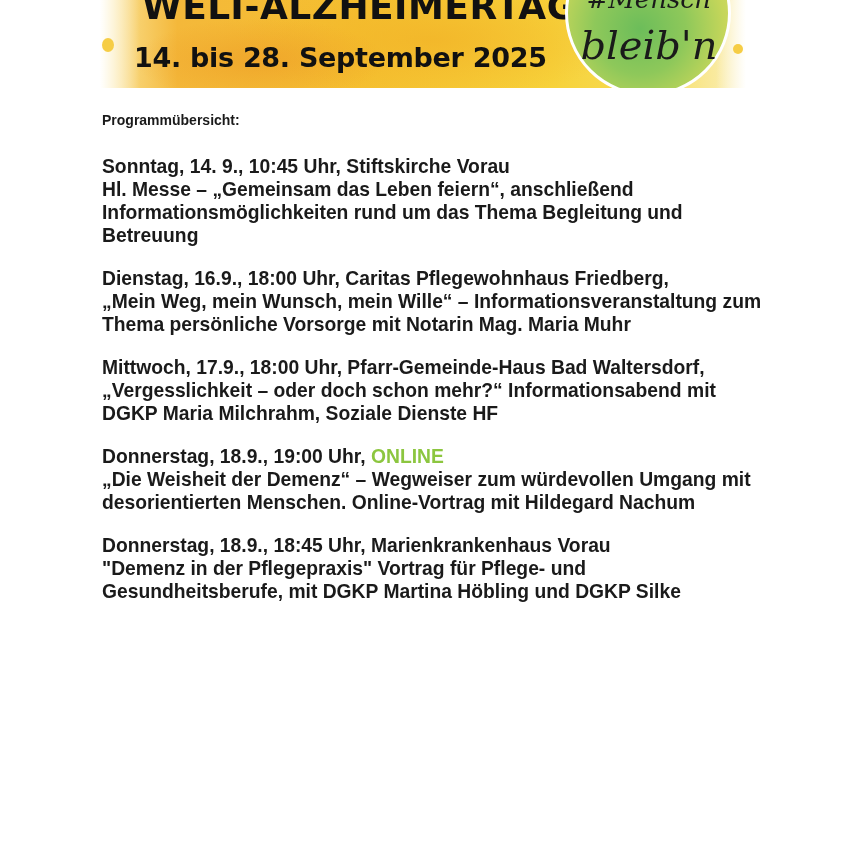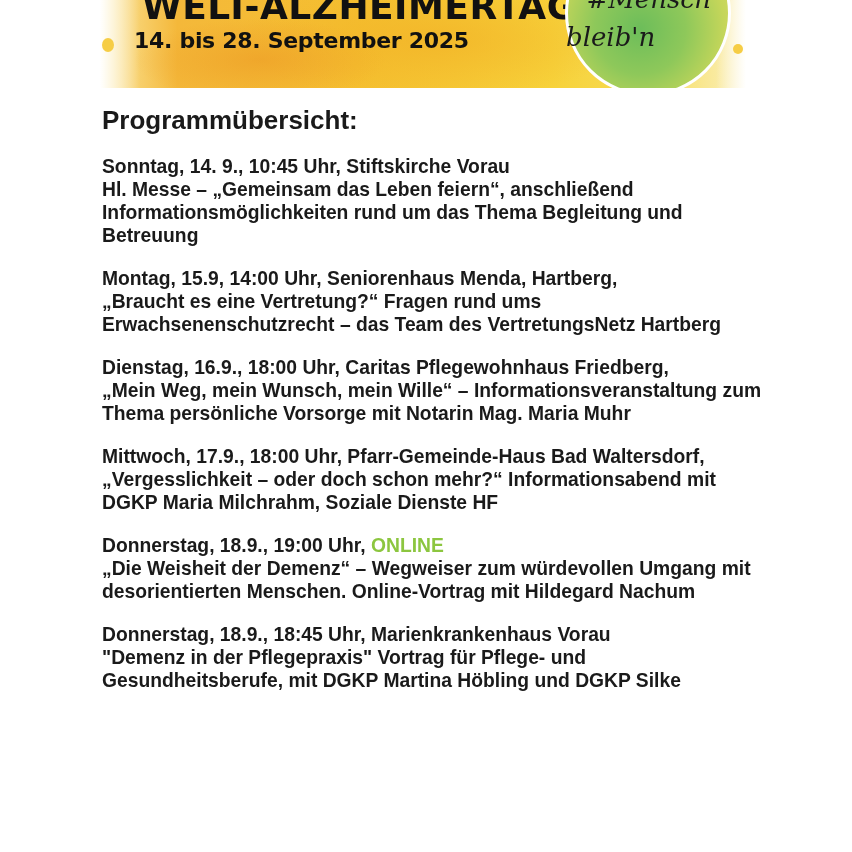--- a/index.html
+++ b/index.html
@@ -47,24 +47,24 @@
       font-family: "DejaVu Sans", sans-serif;
       font-weight: bold;
       font-size: 36px;
       letter-spacing: 0.5px;
       color: #111111;
       white-space: nowrap;
     }
     .banner-dates {
       position: absolute;
       left: 34px;
-      top: 28px;
+      top: 42px;
       font-family: "DejaVu Sans", sans-serif;
       font-weight: bold;
-      font-size: 22px;
+      font-size: 27px;
       color: #111111;
       white-space: nowrap;
       letter-spacing: -0.3px;
     }
     .circle {
       position: absolute;
       left: 465px;
       top: -70px;
       width: 166px;
       height: 166px;
@@ -83,38 +83,38 @@
       font-family: "DejaVu Serif", serif;
       font-style: italic;
       font-size: 26px;
       color: #1a1a1a;
     }
     .circle-text-bottom {
       position: absolute;
       left: 466px;
       top: 22px;
       width: 166px;
-      text-align: left;
+      text-align: center;
       font-family: "DejaVu Serif", serif;
       font-style: italic;
-      font-size: 26px;
+      font-size: 40px;
       color: #1a1a1a;
     }
     .content {
       position: absolute;
       left: 102px;
       top: 109px;
       width: 660px;
       font-size: 19.3px;
       line-height: 23px;
     }
     .overview-heading {
       font-weight: bold;
       margin: 0 0 23px 0;
-      font-size: 26px;
+      font-size: 14px;
     }
     .event {
       margin: 0 0 20px 0;
     }
     .event-title {
       font-weight: bold;
     }
     .event-desc {
       font-weight: bold;
     }
@@ -140,24 +140,20 @@
 
 <div class="content">
   <div class="overview-heading">Programmübersicht:</div>
 
   <div class="event">
     <div class="event-title">Sonntag, 14. 9., 10:45 Uhr, Stiftskirche Vorau</div>
     <div class="event-desc">Hl. Messe – „Gemeinsam das Leben feiern“, anschließend Informationsmöglichkeiten rund um das Thema Begleitung und Betreuung</div>
   </div>
 
 
-  <div class="event">
-    <div class="event-title">Montag, 15.9, 14:00 Uhr, Seniorenhaus Menda, Hartberg,</div>
-    <div class="event-desc">„Braucht es eine Vertretung?“ Fragen rund ums Erwachsenenschutzrecht – das Team des VertretungsNetz Hartberg</div>
-  </div>
 
   <div class="event">
     <div class="event-title">Dienstag, 16.9., 18:00 Uhr, Caritas Pflegewohnhaus Friedberg,</div>
     <div class="event-desc">„Mein Weg, mein Wunsch, mein Wille“ – Informationsveranstaltung zum Thema persönliche Vorsorge mit Notarin Mag. Maria Muhr</div>
   </div>
 
   <div class="event">
     <div class="event-title">Mittwoch, 17.9., 18:00 Uhr, Pfarr-Gemeinde-Haus Bad Waltersdorf,</div>
     <div class="event-desc">„Vergesslichkeit – oder doch schon mehr?“ Informationsabend mit DGKP Maria Milchrahm, Soziale Dienste HF</div>
   </div>

